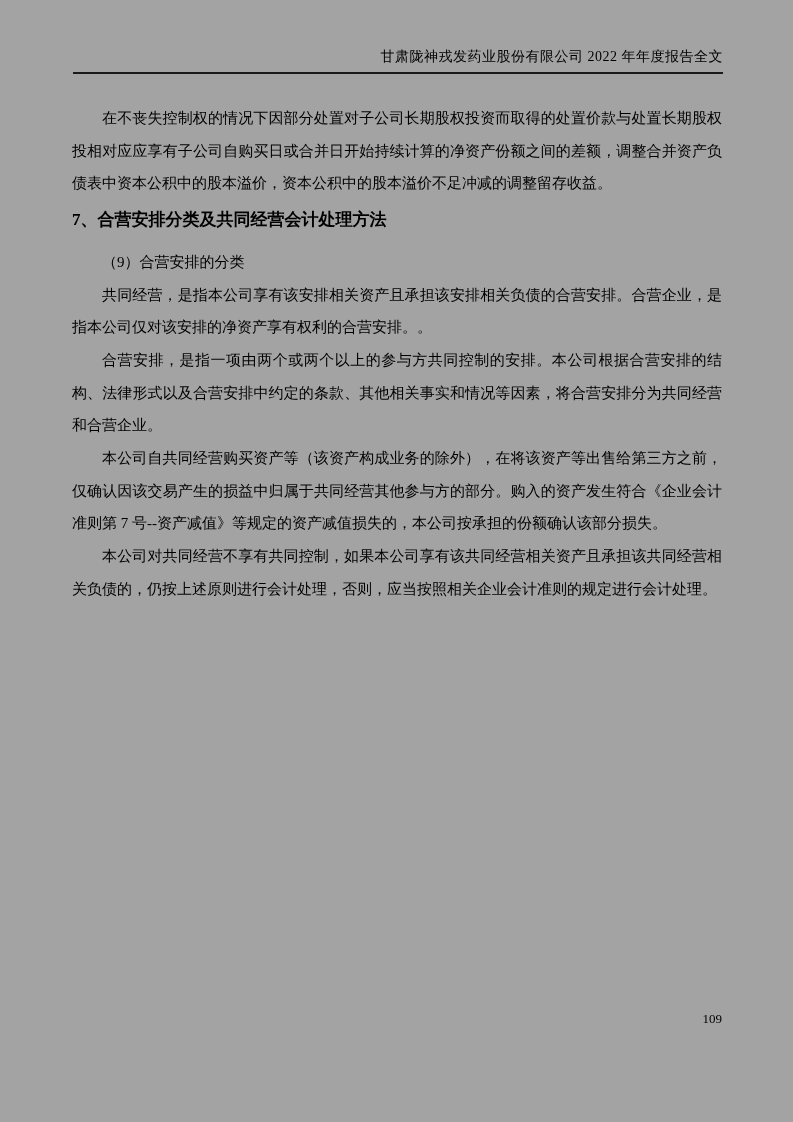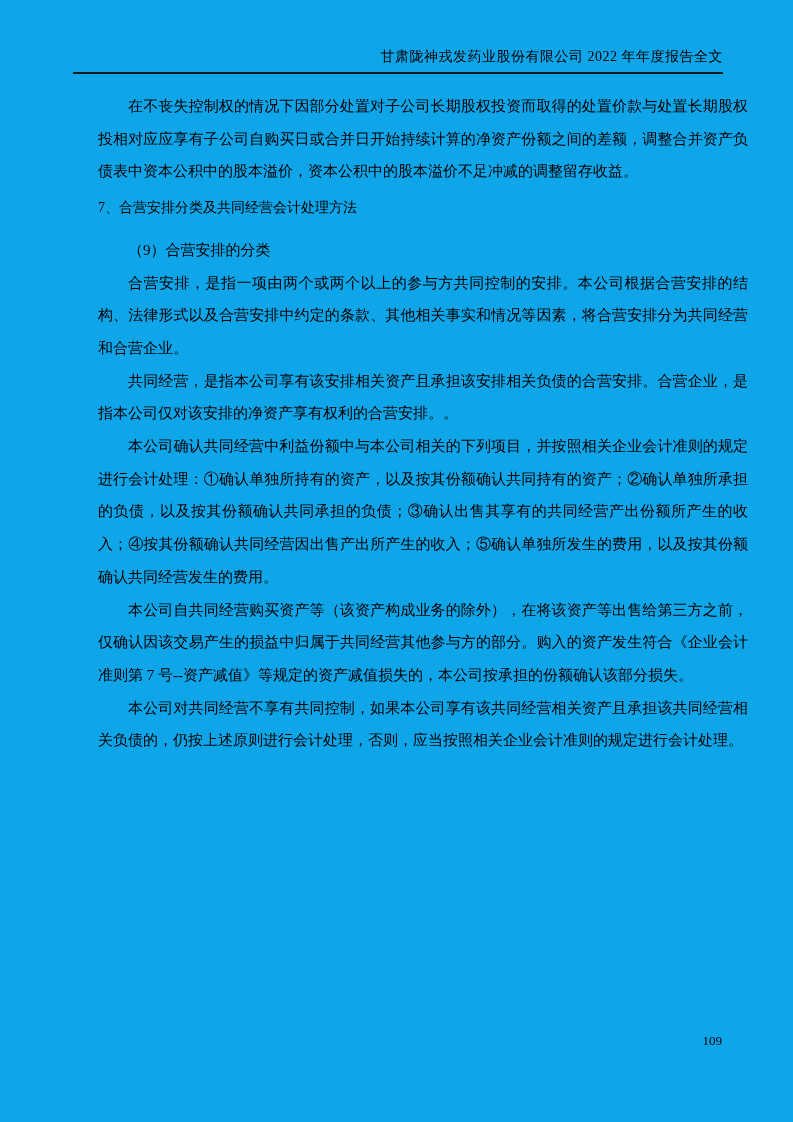--- a/index.html
+++ b/index.html
@@ -4,21 +4,21 @@
 <style>
   html, body {
     margin: 0;
     padding: 0;
     background: #ffffff;
   }
   .page {
     position: relative;
     width: 793px;
     height: 1122px;
-    background: #0ea5e9;
+    background: #a3a3a3;
     color: #000000;
     font-family: "Liberation Serif", "DejaVu Serif", serif;
     overflow: hidden;
   }
   .page-header {
     position: absolute;
     top: 0;
     left: 73px;
     width: 650px;
   }
@@ -30,64 +30,62 @@
     letter-spacing: 0.5px;
     white-space: nowrap;
   }
   .header-rule {
     margin-top: 8px;
     border-top: 2px solid #1a1a1a;
     height: 0;
   }
   .doc-body {
     position: absolute;
-    top: 90px;
+    top: 102px;
     left: 72px;
     width: 650px;
     font-size: 15px;
     line-height: 32.7px;
     text-align: justify;
     text-justify: inter-ideograph;
-    margin-left: 26px;
   }
   .doc-body p.para {
     margin: 0;
     text-indent: 2em;
   }
   .doc-body h2.heading {
     margin: 4px 0 9px 0;
-    font-size: 14px;
-    font-weight: normal;
+    font-size: 17px;
+    font-weight: bold;
     line-height: 32.7px;
     text-indent: 0;
   }
   .page-number {
     position: absolute;
-    top: 1034px;
+    top: 1012px;
     right: 71px;
     font-size: 13px;
     line-height: 1;
   }
 </style>
 </head>
 <body>
 
 <div class="page">
 
   <header class="page-header">
     <div class="header-title">甘肃陇神戎发药业股份有限公司 2022 年年度报告全文</div>
     <div class="header-rule"></div>
   </header>
 
   <main class="doc-body" id="doc-body">
       <p class="para">在不丧失控制权的情况下因部分处置对子公司长期股权投资而取得的处置价款与处置长期股权投相对应应享有子公司自购买日或合并日开始持续计算的净资产份额之间的差额，调整合并资产负债表中资本公积中的股本溢价，资本公积中的股本溢价不足冲减的调整留存收益。</p>
       <h2 class="heading">7、合营安排分类及共同经营会计处理方法</h2>
       <p class="para">（9）合营安排的分类</p>
+      <p class="para">共同经营，是指本公司享有该安排相关资产且承担该安排相关负债的合营安排。合营企业，是指本公司仅对该安排的净资产享有权利的合营安排。。</p>
       <p class="para">合营安排，是指一项由两个或两个以上的参与方共同控制的安排。本公司根据合营安排的结构、法律形式以及合营安排中约定的条款、其他相关事实和情况等因素，将合营安排分为共同经营和合营企业。</p>
-      <p class="para">共同经营，是指本公司享有该安排相关资产且承担该安排相关负债的合营安排。合营企业，是指本公司仅对该安排的净资产享有权利的合营安排。。</p>
-      <p class="para">本公司确认共同经营中利益份额中与本公司相关的下列项目，并按照相关企业会计准则的规定进行会计处理：①确认单独所持有的资产，以及按其份额确认共同持有的资产；②确认单独所承担的负债，以及按其份额确认共同承担的负债；③确认出售其享有的共同经营产出份额所产生的收入；④按其份额确认共同经营因出售产出所产生的收入；⑤确认单独所发生的费用，以及按其份额确认共同经营发生的费用。</p>
       <p class="para">本公司自共同经营购买资产等（该资产构成业务的除外），在将该资产等出售给第三方之前，仅确认因该交易产生的损益中归属于共同经营其他参与方的部分。购入的资产发生符合《企业会计准则第 7 号--资产减值》等规定的资产减值损失的，本公司按承担的份额确认该部分损失。</p>
       <p class="para">本公司对共同经营不享有共同控制，如果本公司享有该共同经营相关资产且承担该共同经营相关负债的，仍按上述原则进行会计处理，否则，应当按照相关企业会计准则的规定进行会计处理。</p>
     </main>
 
   <div class="page-number">109</div>
 
 </div>
 
 </body></html>

